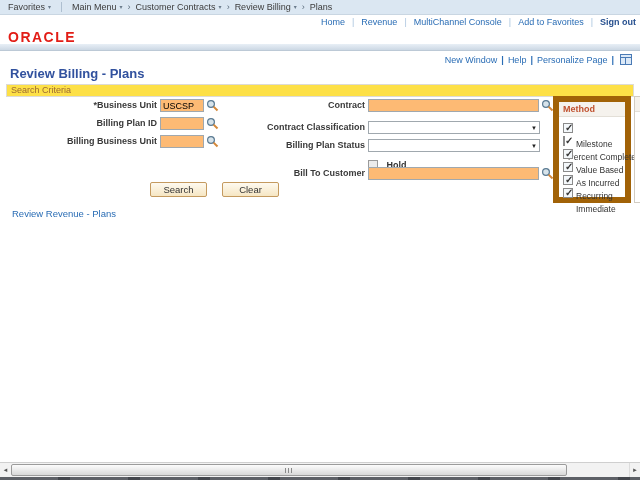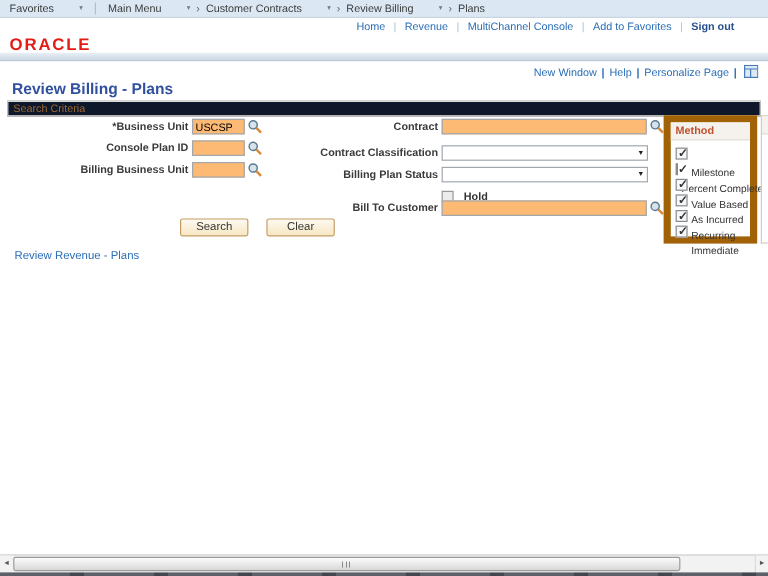--- a/index.html
+++ b/index.html
@@ -4,28 +4,28 @@
 <style>
   * { margin:0; padding:0; box-sizing:border-box; }
   html,body { width:640px; height:480px; }
   body { font-family:"Liberation Sans", sans-serif; background:#fff; }
   #screen { position:relative; width:640px; height:480px; background:#fff; overflow:hidden; }
 
   
   .crumb-bar { position:absolute; top:0; left:0; width:640px; height:15px;
     background:#dbe7f2; border-bottom:1px solid #c9d6e2; display:flex; align-items:center;
     font-size:9px; color:#3c3c3c; padding-left:8px; }
-  .crumb-item { display:flex; align-items:center; gap:21px; cursor:pointer; white-space:nowrap; }
+  .crumb-item { display:flex; align-items:center; gap:3px; cursor:pointer; white-space:nowrap; }
   .menu-arrow { font-size:6px; color:#6b7c8c; line-height:1; }
   .crumb-divider { width:1px; height:10px; background:#aebfd0; margin:0 10px; }
   .crumb-sep { color:#5a6b7b; margin:0 5px; font-size:9px; }
 
   
   .util-row { position:absolute; top:15px; left:0; width:640px; height:14px; background:#fff;
-    display:flex; justify-content:flex-end; align-items:center; font-size:9px; padding-right:28px; }
+    display:flex; justify-content:flex-end; align-items:center; font-size:9px; padding-right:4px; }
   .util-link { color:#2a6db5; cursor:pointer; white-space:nowrap; }
   .util-sep { color:#a9c4de; margin:0 7px; }
   .signout { font-weight:bold; color:#27508f; }
 
   
   .logo { position:absolute; top:29px; left:8px; font-size:14px; font-weight:bold;
     color:#e21d16; letter-spacing:1.5px; }
 
   
   .band { position:absolute; top:44px; left:0; width:640px; height:7px;
@@ -34,21 +34,21 @@
   
   .page-links { position:absolute; top:53px; left:0; width:640px; height:13px;
     display:flex; justify-content:flex-end; align-items:center; font-size:9px; padding-right:8px; }
   .page-link { color:#2a6db5; cursor:pointer; white-space:nowrap; }
   .pl-sep { color:#2a6db5; margin:0 4px; font-weight:bold; }
   .grid-icon { width:12px; height:11px; margin-left:2px; cursor:pointer; }
 
   
   .page-title { position:absolute; top:66px; left:10px; font-size:13px; font-weight:bold; color:#31519e; }
   .section-bar { position:absolute; top:84px; left:6px; width:628px; height:13px;
-    background:#0f172a; border:1px solid #dddbd6; font-size:9px; line-height:11px;
+    background:#fde047; border:1px solid #dddbd6; font-size:9px; line-height:11px;
     color:#9c6a33; padding-left:4px; }
 
   
   .lbl { position:absolute; font-size:9px; font-weight:bold; color:#3a3a3a;
     text-align:right; line-height:13px; white-space:nowrap; }
   .inp { position:absolute; height:13px; border:1px solid #a0a8ae; background:#fdba74;
     font-family:"Liberation Sans", sans-serif; font-size:9px; padding:0 2px; }
   .lookup { position:absolute; width:13px; height:13px; cursor:pointer; }
   .sel { position:absolute; height:13px; border:1px solid #a0a8ae; background:#fff; cursor:pointer; }
   .sel-arrow { position:absolute; right:2px; top:3px; font-size:6px; color:#222; line-height:1; }
@@ -158,21 +158,21 @@
   <div class="page-title">Review Billing - Plans</div>
   <div class="section-bar">Search Criteria</div>
 
   <div class="lbl" style="left:10px; top:99px; width:147px;">*Business Unit</div>
   <input class="inp" style="left: 160px; top: 99px; width: 44px;" value="USCSP">
   <svg class="lookup" style="left:206px; top:99px;" viewBox="0 0 13 13">
     <circle cx="5" cy="5" r="3.4" fill="#d7e3ea" stroke="#5a7a92" stroke-width="1.2"></circle>
     <line x1="7.6" y1="7.6" x2="11.5" y2="11.5" stroke="#d4883a" stroke-width="2"></line>
   </svg>
 
-  <div class="lbl" style="left:10px; top:117px; width:147px;">Console Plan ID</div>
+  <div class="lbl" style="left:10px; top:117px; width:147px;">Billing Plan ID</div>
   <input class="inp" style="left: 160px; top: 117px; width: 44px;" value="">
   <svg class="lookup" style="left:206px; top:117px;" viewBox="0 0 13 13">
     <circle cx="5" cy="5" r="3.4" fill="#d7e3ea" stroke="#5a7a92" stroke-width="1.2"></circle>
     <line x1="7.6" y1="7.6" x2="11.5" y2="11.5" stroke="#d4883a" stroke-width="2"></line>
   </svg>
 
   <div class="lbl" style="left:10px; top:135px; width:147px;">Billing Business Unit</div>
   <input class="inp" style="left: 160px; top: 135px; width: 44px;" value="">
   <svg class="lookup" style="left:206px; top:135px;" viewBox="0 0 13 13">
     <circle cx="5" cy="5" r="3.4" fill="#d7e3ea" stroke="#5a7a92" stroke-width="1.2"></circle>

